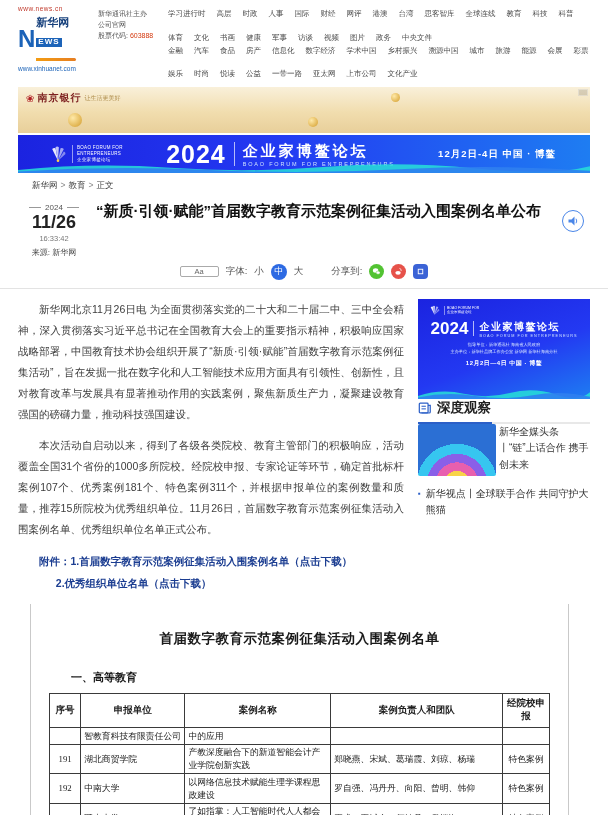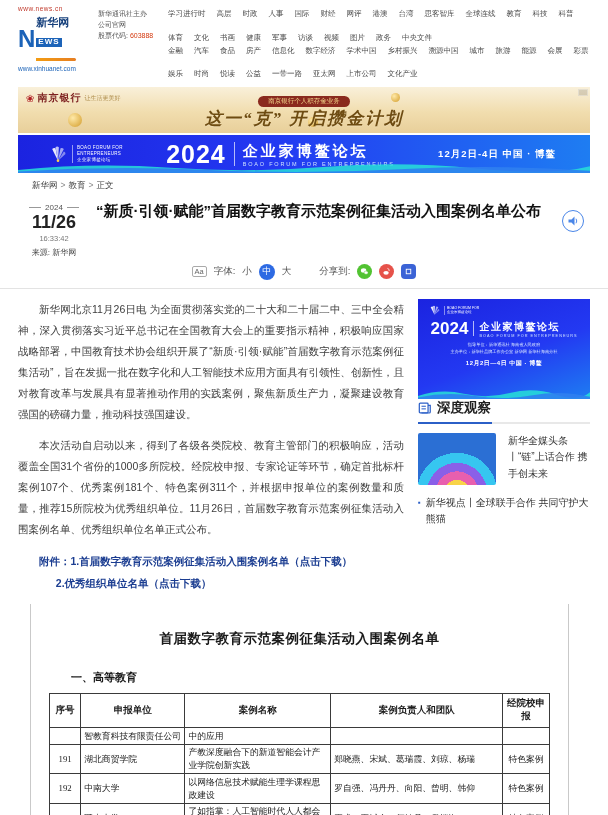--- a/index.html
+++ b/index.html
@@ -61,21 +61,21 @@
   .date-md { font-size:18px; font-weight:700; color:#222; line-height:1.2; }
   .date-time { font-size:7.5px; color:#777; }
   .date-source { font-size:8px; color:#444; margin-top:4px; }
   .title-wrap { flex:1; padding:0 6px; }
   .article-title { font-size:15px; font-weight:800; color:#111; line-height:1.5;
     font-family:"Liberation Sans",sans-serif; }
   .audio-wrap { flex:0 0 34px; display:flex; justify-content:center; padding-top:10px; }
   .audio-btn { width:22px; height:22px; border-radius:50%; border:1.5px solid #4a86e8; display:flex; align-items:center; justify-content:center; cursor:pointer; background:#fff; }
   
   .controls { display:flex; align-items:center; justify-content:center; gap:7px; padding:6px 0 8px 0; font-size:9.5px; color:#555; }
-  .aa-box { border:1px solid #aaa; border-radius:2px; font-size:7.5px; padding:0 2px; color:#666; }
+  .aa-box { border:1px solid #aaa; border-radius:2px; font-size:7.5px; padding:0 14px; color:#666; }
   .font-size-opt { cursor:pointer; color:#555; }
   .font-size-opt.selected { background:#2d6ae3; color:#fff; width:16px; height:16px; border-radius:50%; display:inline-flex; align-items:center; justify-content:center; font-size:9px; }
   .share-icon { width:15px; height:15px; border-radius:50%; display:inline-flex; align-items:center; justify-content:center; cursor:pointer; }
   .share-wechat { background:#52c332; }
   .share-weibo { background:#e6524a; }
   .share-qzone { background:#3b63d6; border-radius:4px; }
   .head-divider { border-top:1px solid #e3e3e3; margin:0 0 10px 0; }
   
   .main { display:flex; padding:0 18px; gap:14px; }
   .article-col { flex:1 1 auto; min-width:0; }
@@ -92,21 +92,21 @@
   .side-ad-main { display:flex; align-items:center; justify-content:center; gap:5px; margin-top:2px; }
   .side-ad-year { font-size:17px; font-weight:700; }
   .side-ad-divider { width:1px; height:15px; background:#ffffffaa; }
   .side-ad-title { font-size:10px; font-weight:800; letter-spacing:1.5px; font-family:"Liberation Serif",serif; }
   .side-ad-title-en { font-size:3.8px; letter-spacing:1px; color:#cfe2ff; }
   .side-ad-lines { text-align:center; font-size:4.2px; line-height:1.7; color:#dce8ff; margin-top:2px; }
   .side-ad-date { text-align:center; font-size:6px; font-weight:700; margin-top:4px; letter-spacing:.5px; }
   .side-section-head { display:flex; align-items:center; gap:5px; padding-bottom:5px; border-bottom:2px solid #e8e8e8; position:relative; }
   .side-section-head::after { content:""; position:absolute; left:0; bottom:-2px; width:74px; height:2px; background:#2b5fc7; }
   .side-section-title { font-size:13.5px; font-weight:800; color:#222; }
-  .side-feature { display:flex; gap:12px; margin-top:9px; cursor:pointer;justify-content:flex-end; }
+  .side-feature { display:flex; gap:3px; cursor:pointer;justify-content:flex-end; }
   .side-thumb { flex:0 0 78px; height:52px; border-radius:2px;
     background:
       radial-gradient(circle at 50% 115%, #f8d348 0 18%, #e85fae 18% 30%, #8a5fe8 30% 42%, #36c6f0 42% 56%, #2b6fd4 56% 100%);
   }
   .side-feature-text { font-size:10px; color:#333; line-height:1.65; }
   .side-list { margin-top:10px; }
   .side-list-item { font-size:10px; color:#333; line-height:1.6; cursor:pointer; display:flex; gap:5px; }
   .side-list-item .dot { color:#2b5fc7; font-size:8px; line-height:1.9; }
   
   .doc-sheet { margin:10px 39px 0 30px; border-left:1px solid #c9c9c9; border-right:1px solid #c9c9c9;
@@ -199,24 +199,20 @@
 </div>
 
 <div class="bank-banner">
   <span class="coin" style="left:50px;top:26px;width:14px;height:14px;"></span>
   <span class="coin" style="left:290px;top:30px;width:10px;height:10px;"></span>
   <span class="coin" style="right:190px;top:6px;width:9px;height:9px;"></span>
   <div class="bank-logo">
     <span class="bank-flower">❀</span>
     <span class="bank-name">南京银行</span>
     <span class="bank-sub">让生活更美好</span>
-  </div>
-  <div class="bank-center">
-    <div class="bank-badge">南京银行个人积存金业务</div>
-    <div class="bank-headline">这一“克” 开启攒金计划</div>
   </div>
   <span class="ad-corner"></span>
 </div>
 
 <div class="boao-banner">
   <div class="boao-left">
     <svg class="boao-fan" viewBox="0 0 24 24">
       <g fill="#ffffff" opacity="0.9">
         <path d="M12 20 L5 6 Q7 4 9 5 Z"></path>
           <path d="M12 20 L9 4 Q11 2 13 4 Z" opacity=".8"></path>

